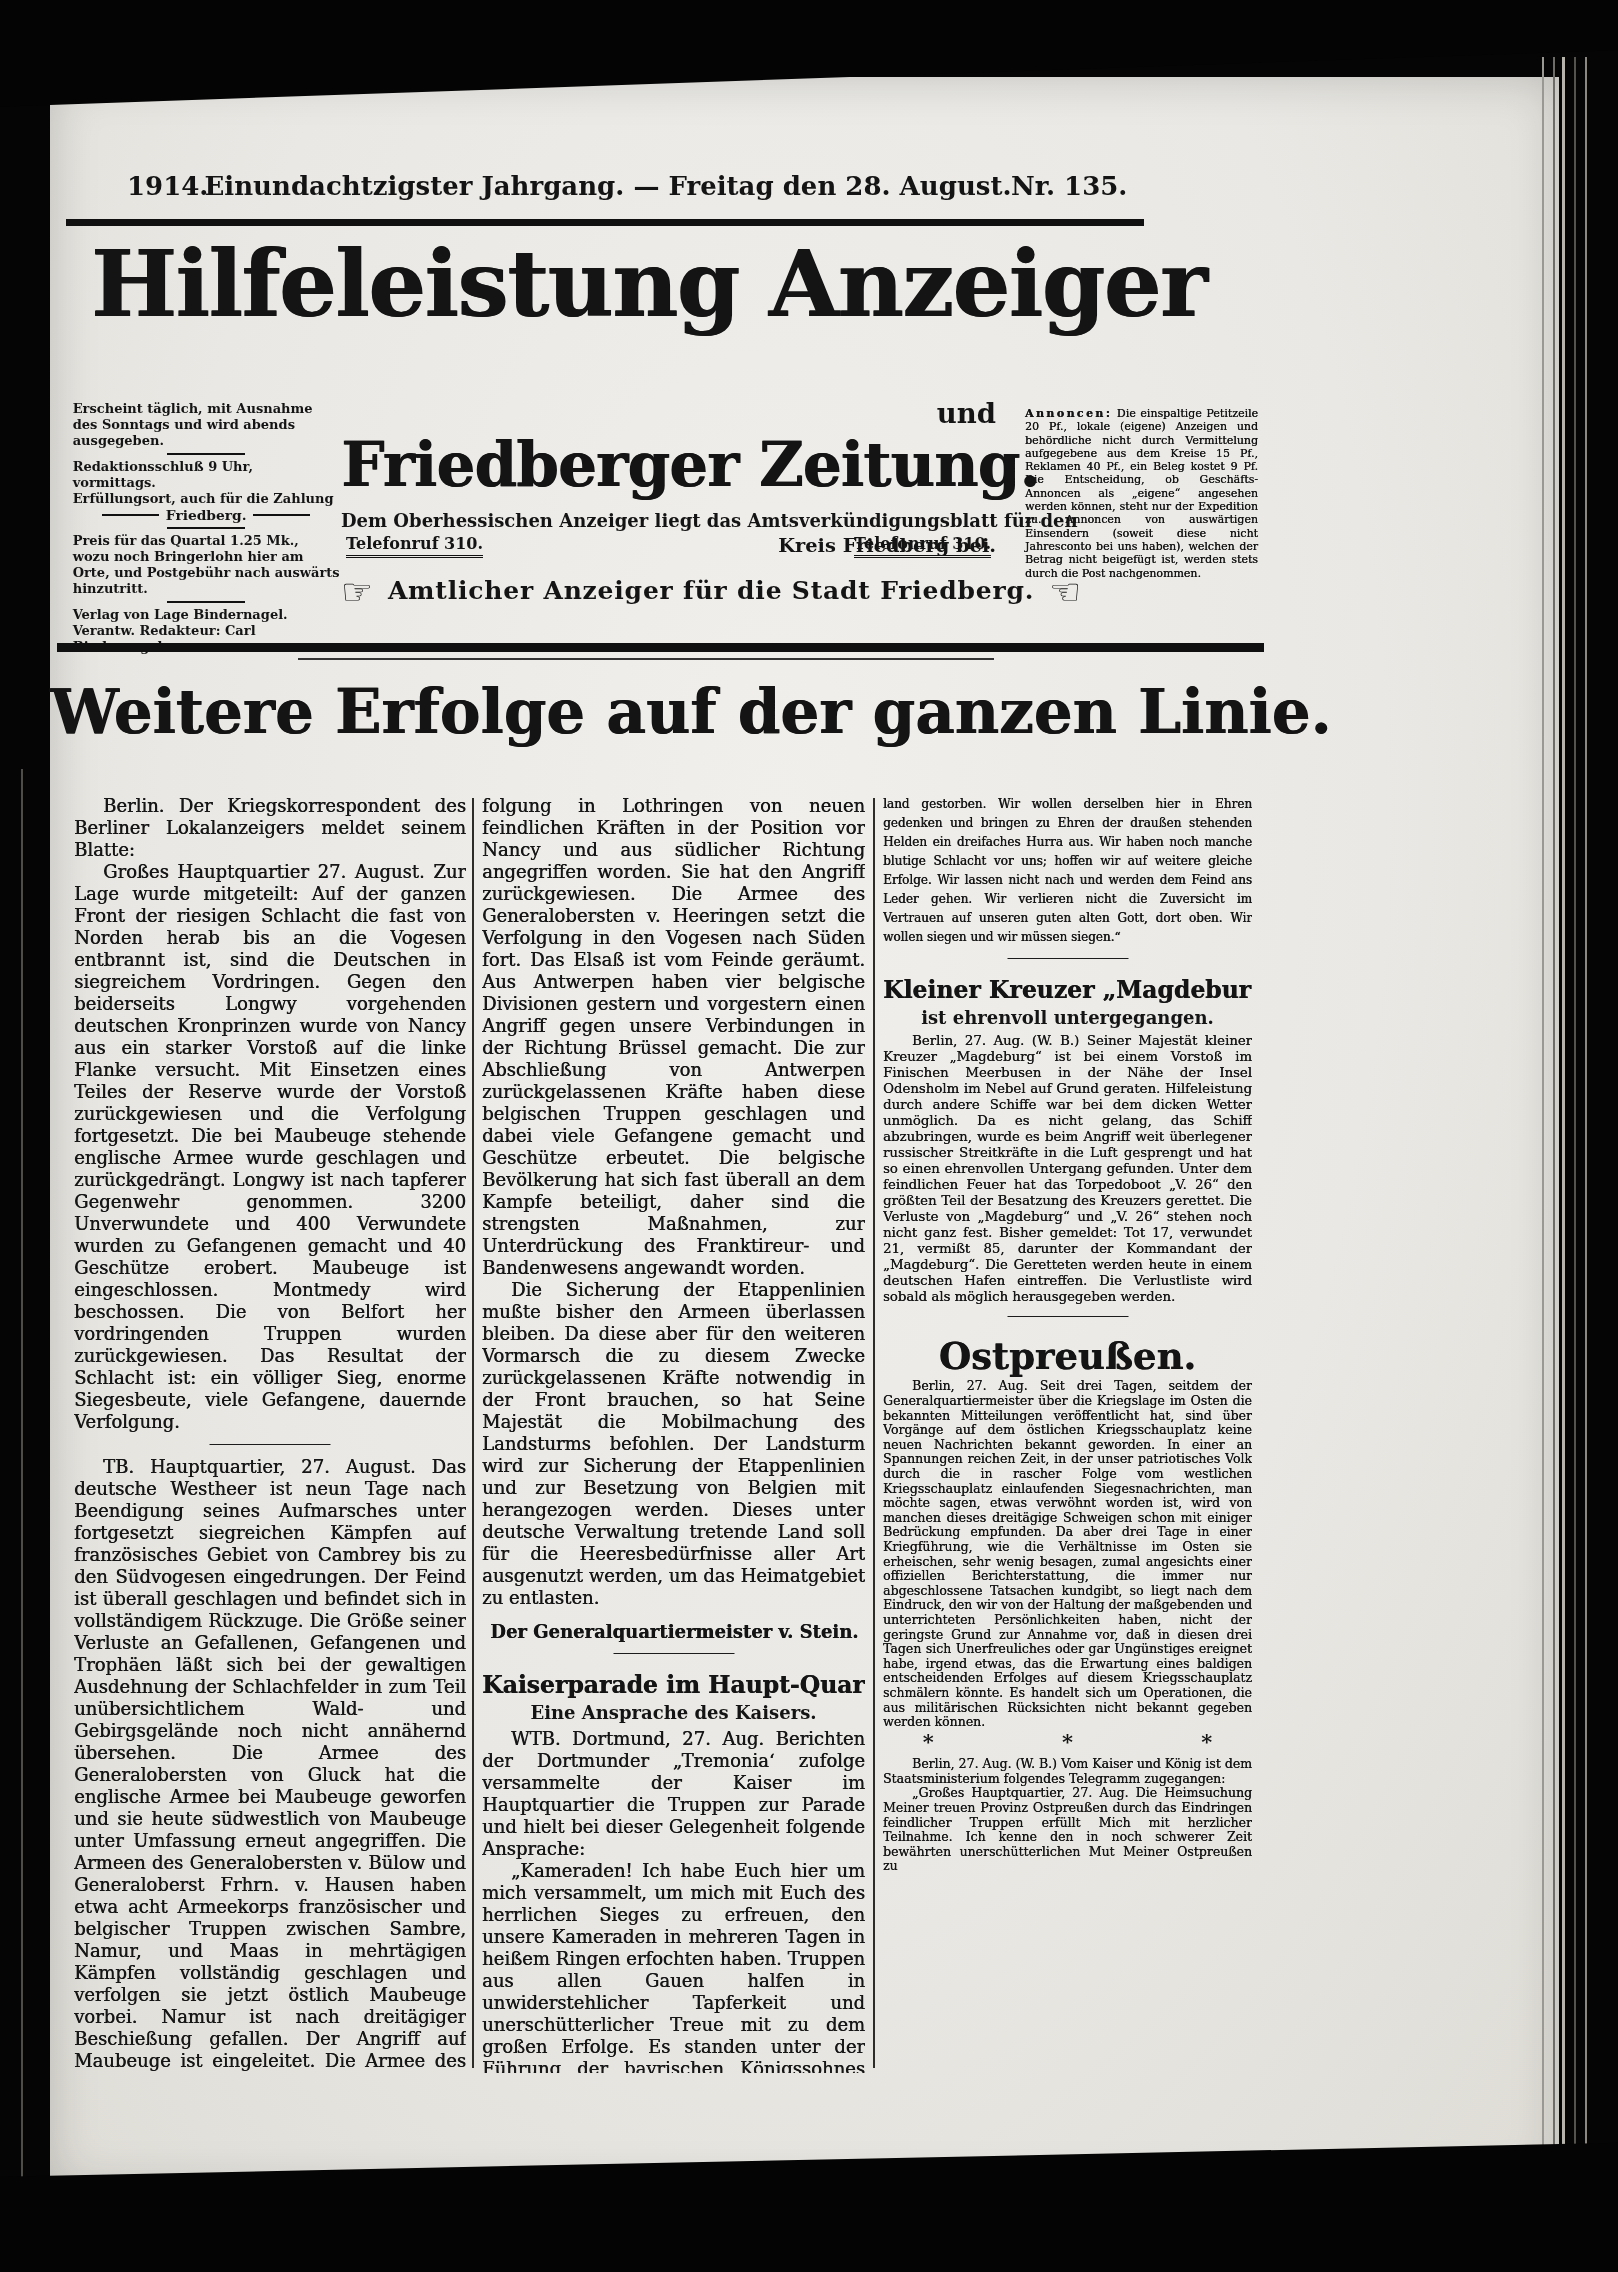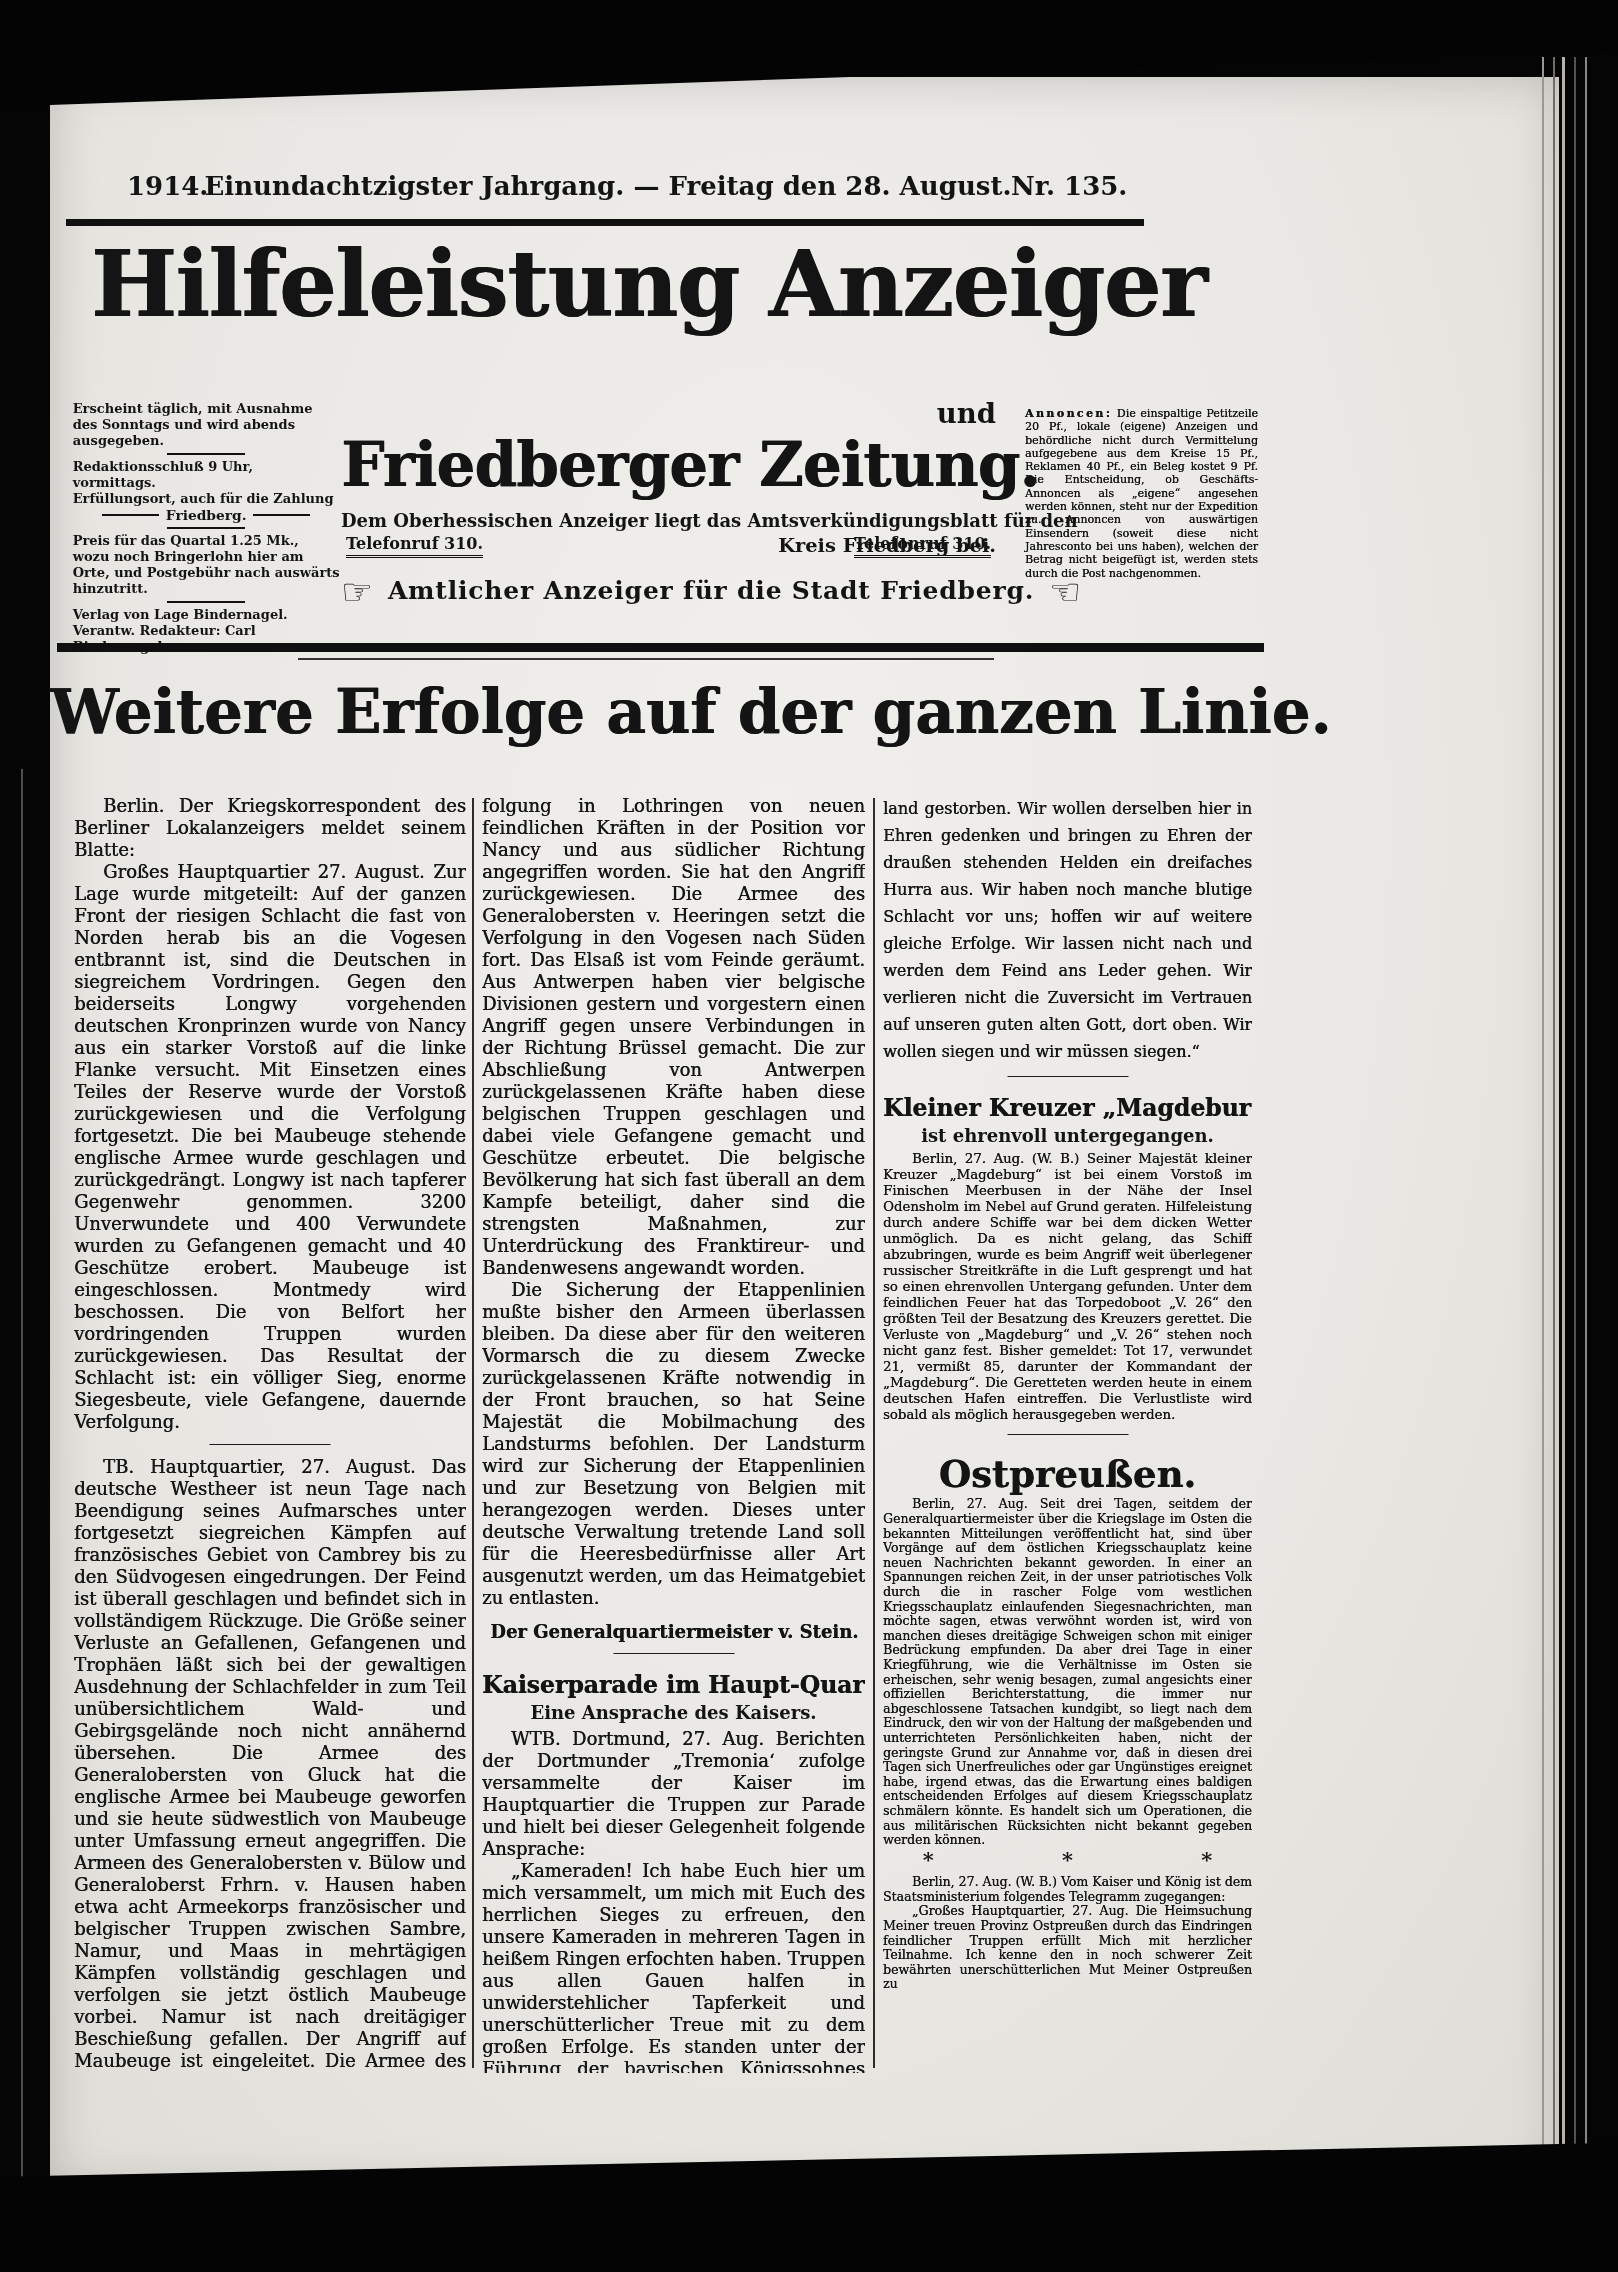--- a/index.html
+++ b/index.html
@@ -66,21 +66,21 @@
   .columns{position:absolute;left:24px;top:718px;width:1189px;height:1278px;overflow:hidden;}
   .column{position:absolute;top:0;height:100%;overflow:hidden;}
   .column[data-col="0"]{left:0;width:392px;}
   .column[data-col="1"]{left:408px;width:383px;}
   .column[data-col="2"]{left:809px;width:369px;}
   .col-divider{position:absolute;top:3.2px;height:1270px;width:1.6px;background:#2e2c29;}
   .col-divider.d1{left:398px;} .col-divider.d2{left:799px;}
   .para{font-size:18px;line-height:22px;text-align:justify;text-indent:29px;
     margin:0;color:#161616;text-shadow:0.4px 0 0 #161616;}
   .para.cont{text-indent:0;}
-  .column[data-col="2"] .para{font-size:16px;line-height:27px;}
+  .column[data-col="2"] .para{font-size:12px;line-height:19px;}
   .column[data-col="2"] .para.sm{font-size:13.3px;line-height:16px;text-shadow:0.2px 0 0 #161616;}
   .column[data-col="2"] .para.xs{font-size:12.5px;line-height:14.6px;text-shadow:0.2px 0 0 #161616;}
   .divider{height:22.7px;position:relative;}
   .divider::after{content:"";position:absolute;left:50%;top:11.3px;width:121px;
     transform:translateX(-50%);border-top:1.6px solid #1c1c1c;}
   .col-headline{font-size:23.5px;font-weight:bold;text-align:center;white-space:nowrap;
     margin:6.5px 0 1.6px;line-height:29px;text-shadow:0.5px 0 0 #141414;}
   .col-headline.lg{font-size:37px;line-height:44px;}
   .col-subhead{font-size:18px;font-weight:bold;text-align:center;margin:0 0 3.2px;line-height:22.7px;}
   .sig{font-size:18px;font-weight:bold;text-align:right;padding-right:6.5px;

